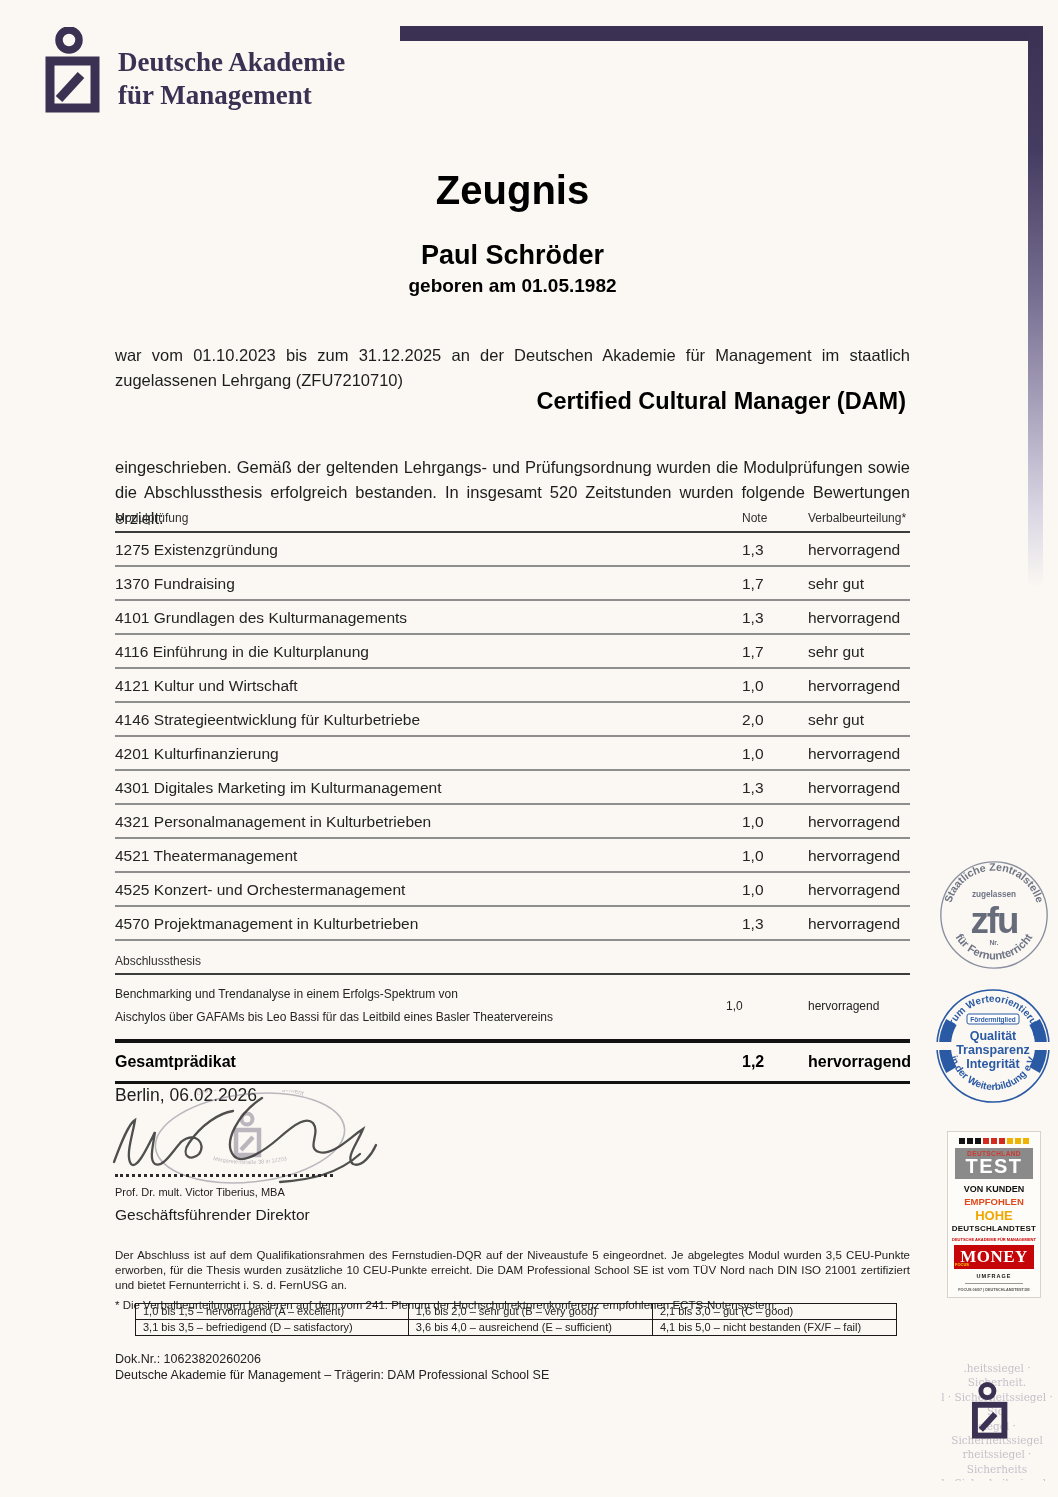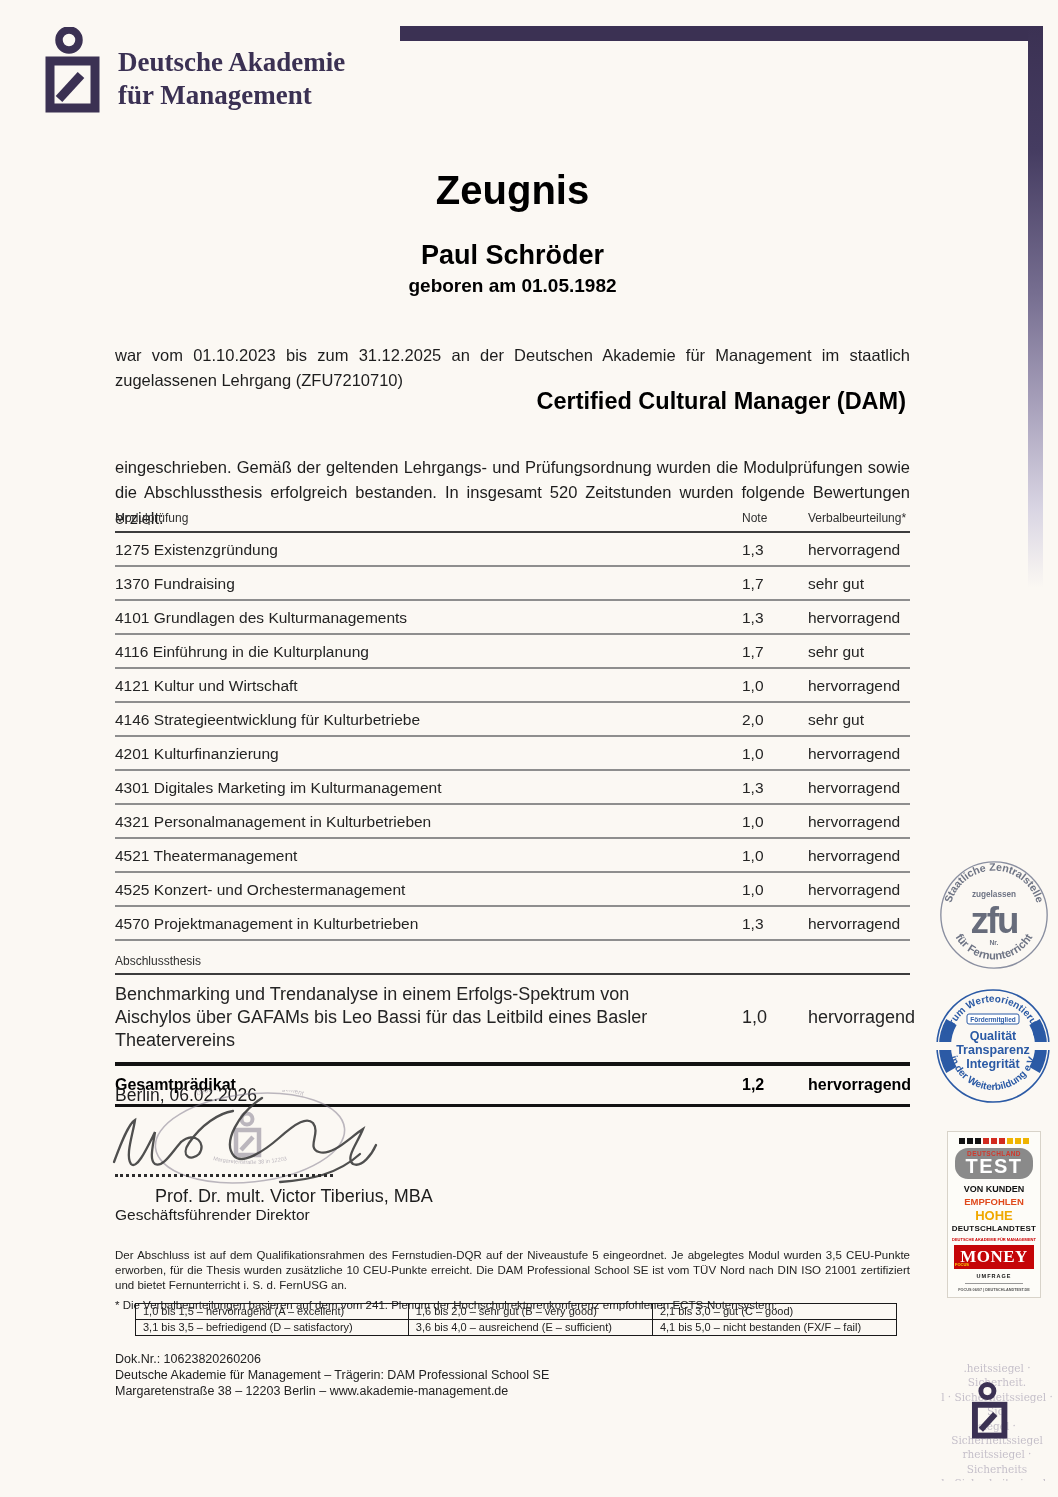--- a/index.html
+++ b/index.html
@@ -25,48 +25,48 @@
 
   
   .gtable{left:115px;top:511px;width:795px;}
   .grow{display:flex;align-items:center;}
   .thead{font-size:12px;color:#2f2f2f;padding-bottom:6px;border-bottom:2px solid #3c3c3c;}
   .trow{font-size:15.5px;color:#242424;padding:8px 0 6px;border-bottom:2px solid #8e8e8e;}
   .c-mod{flex:1;padding-right:12px;}
   .c-note{width:66px;}
   .c-verb{width:102px;}
   .thesis-label{font-size:12px;color:#2f2f2f;margin-top:13px;padding-bottom:5px;border-bottom:2px solid #3c3c3c;}
-  .thesis-row{font-size:18px;color:#242424;padding:8px 0 10px;}
+  .thesis-row{font-size:12px;color:#242424;padding:8px 0 10px;gap:16px;}
   .thesis-row .c-mod div{line-height:23px;}
   .total-row{font-size:16px;font-weight:bold;color:#000;border-top:4px solid #121212;
              border-bottom:3px solid #121212;padding:10px 0;}
 
   
   .place-date{left:115px;top:1085px;font-size:17.5px;color:#1d1d1d;}
   .dotline{left:115px;top:1158px;width:218px;height:16px;border-bottom:3px dotted #2c2c2c;}
-  .signer-name{left:115px;top:1186px;font-size:18px;color:#1d1d1d;margin-left:40px;}
+  .signer-name{left:115px;top:1186px;font-size:11px;color:#1d1d1d;}
   .signer-title{left:115px;top:1206px;font-size:15.5px;color:#1d1d1d;}
 
   
   .legal{left:115px;top:1236px;width:795px;font-size:11.5px;line-height:15px;text-align:justify;color:#222;}
   .footnote{left:115px;top:1287px;width:795px;font-size:11.5px;color:#222;}
 
   
   .ects{left:135px;top:1303px;width:762px;border-collapse:collapse;table-layout:fixed;}
   .ects td{border:1.5px solid #1a1a1a;font-size:11px;color:#222;padding:1px 7px 2px;white-space:nowrap;overflow:hidden;}
 
   
   .footer{left:115px;top:1351px;width:780px;text-align:left;font-size:12.5px;line-height:16px;color:#222;}
 
   
   .dtest{left:947px;top:1131px;width:94px;box-sizing:border-box;border:1px solid #d8d3c9;
          background:#fdfcf8;text-align:center;padding:6px 3px 5px;}
   .dt-squares{display:flex;justify-content:center;gap:2px;margin-bottom:4px;}
   .dt-squares span{width:6px;height:6px;display:inline-block;}
-  .dt-brand{background:#8a8a8a;width:78px;margin:0 auto 5px;padding:2px 0 3px;border-radius:13px;}
+  .dt-brand{background:#8a8a8a;width:78px;margin:0 auto 5px;padding:2px 0 3px;}
   .dt-de{color:#d0382c;font-size:6.5px;font-weight:bold;letter-spacing:.4px;}
   .dt-test{color:#fff;font-size:20px;line-height:19px;font-weight:bold;letter-spacing:1.5px;}
   .dt-l1{font-size:9px;font-weight:bold;color:#111;margin-top:2px;}
   .dt-l2{font-size:9.5px;font-weight:bold;color:#e04a1d;margin-top:2px;}
   .dt-l3{font-size:13px;font-weight:bold;color:#f0a800;margin:1px 0;}
   .dt-l4{font-size:8px;font-weight:bold;color:#111;letter-spacing:.2px;}
   .dt-l5{font-size:4px;font-weight:bold;color:#c00;margin-top:4px;}
   .dt-money{background:#c50508;width:80px;height:24px;margin:3px auto 0;position:relative;
             display:flex;align-items:center;justify-content:center;}
   .dt-focus{position:absolute;left:1px;bottom:2px;font-size:4px;color:#ffd800;font-weight:bold;}
@@ -237,21 +237,20 @@
       <td>3,1 bis 3,5 – befriedigend (D – satisfactory)</td>
       <td>3,6 bis 4,0 – ausreichend (E – sufficient)</td>
       <td>4,1 bis 5,0 – nicht bestanden (FX/F – fail)</td>
     </tr>
   </tbody>
     </table>
 
   <div class="abs footer">
     <div>Dok.Nr.: 10623820260206</div>
     <div>Deutsche Akademie für Management – Trägerin: DAM Professional School SE</div>
-    <div>Margaretenstraße 38 – 12203 Berlin – www.akademie-management.de</div>
   </div>
 
   <svg class="abs" style="left:936px;top:857px;" width="116" height="116" viewBox="0 0 120 120">
     <circle cx="60" cy="60" r="55" fill="none" stroke="#8a8fa0" stroke-width="1.4"></circle>
     <path id="zfu-top" d="M 14,60 A 46,46 0 1 1 106,60" fill="none"></path>
     <text font-size="11" font-weight="bold" fill="#6e7484" font-family="Liberation Sans,sans-serif">
       <textPath href="#zfu-top" startOffset="50%" text-anchor="middle">Staatliche Zentralstelle</textPath>
     </text>
     <path id="zfu-bot" d="M 14,60 A 46,46 0 0 0 106,60" fill="none"></path>
     <text font-size="11.5" font-weight="bold" fill="#6e7484" font-family="Liberation Sans,sans-serif">

